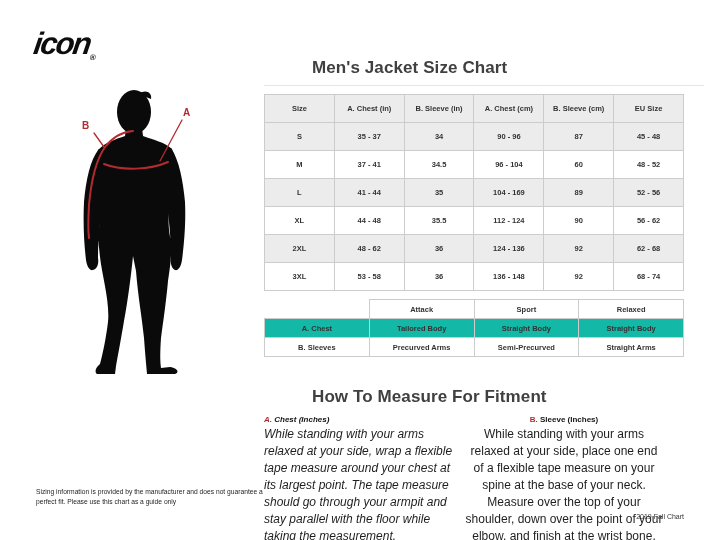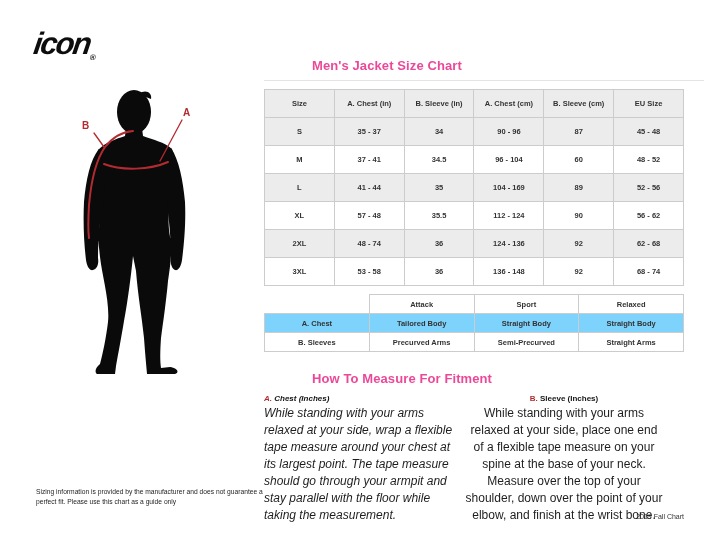--- a/index.html
+++ b/index.html
@@ -14,39 +14,39 @@
                position:relative; top:6px; left:2px; }
 
   
   .figure-wrap { position:absolute; left:30px; top:70px; width:230px; height:410px; }
   .fig-label { position:absolute; color:#b32b30; font-weight:bold; font-size:10px; }
   .fig-label.a { left:153px; top:37px; }
   .fig-label.b { left:52px; top:50px; }
 
   
   .panel { position:absolute; left:264px; top:58px; width:440px; }
-  .sec-title { font-size:13px; font-weight:bold; color:#ec4899; letter-spacing:0.1px;padding-left:48px; }
+  .sec-title { font-size:17px; font-weight:bold; color:#404040; letter-spacing:0.1px;padding-left:48px; }
   .title-rule { border-bottom:1px solid #e4e4e4; margin-top:7px; }
 
   table { border-collapse:collapse; table-layout:fixed; width:420px;
           font-size:7.5px; color:#333; text-align:center; }
   th, td { border:1px solid #cccccc; font-weight:700; vertical-align:middle; }
 
   .size-table { margin-top:8px;padding-left:18px; }
   .size-table th, .size-table td { height:28px; }
   .size-table thead tr { background:#ececec; }
   .size-table tbody tr:nth-child(odd) { background:#ececec; }
 
   .styles-title { margin-top:15px; }
   .styles-table { margin-top:8px; }
   .styles-table th, .styles-table td { height:19px; }
   .styles-table thead th:first-child { border:none; background:transparent; }
-  .styles-table tbody tr:nth-child(1) { background:#7dd3fc; }
-
-  .measure-title { margin-top:19px; }
+  .styles-table tbody tr:nth-child(1) { background:#14b8a6; }
+
+  .measure-title { margin-top:30px; }
   .measure-cols { display:flex; margin-top:8px; }
   .m-col-a { width:190px; margin-right:10px;font-style:italic; }
   .m-col-b { width:200px;text-align:center; }
   .m-head { font-size:8px; font-weight:bold; color:#141414; }
   .m-head .pfx { color:#b32b30; }
   .m-body { font-size:12px; line-height:1.42; color:#1e1e1e; margin-top:2px; }
 
   
   .disclaimer { position:absolute; left:36px; top:487px; width:234px;
                 font-size:6.7px; line-height:1.55; color:#1e1e1e; }
@@ -137,29 +137,29 @@
         <tr>
           <td>L</td>
           <td>41 - 44</td>
           <td>35</td>
           <td>104 - 169</td>
           <td>89</td>
           <td>52 - 56</td>
         </tr>
         <tr>
           <td>XL</td>
-          <td>57 - 48</td>
+          <td>44 - 48</td>
           <td>35.5</td>
           <td>112 - 124</td>
           <td>90</td>
           <td>56 - 62</td>
         </tr>
         <tr>
           <td>2XL</td>
-          <td>48 - 74</td>
+          <td>48 - 62</td>
           <td>36</td>
           <td>124 - 136</td>
           <td>92</td>
           <td>62 - 68</td>
         </tr>
         <tr>
           <td>3XL</td>
           <td>53 - 58</td>
           <td>36</td>
           <td>136 - 148</td>

